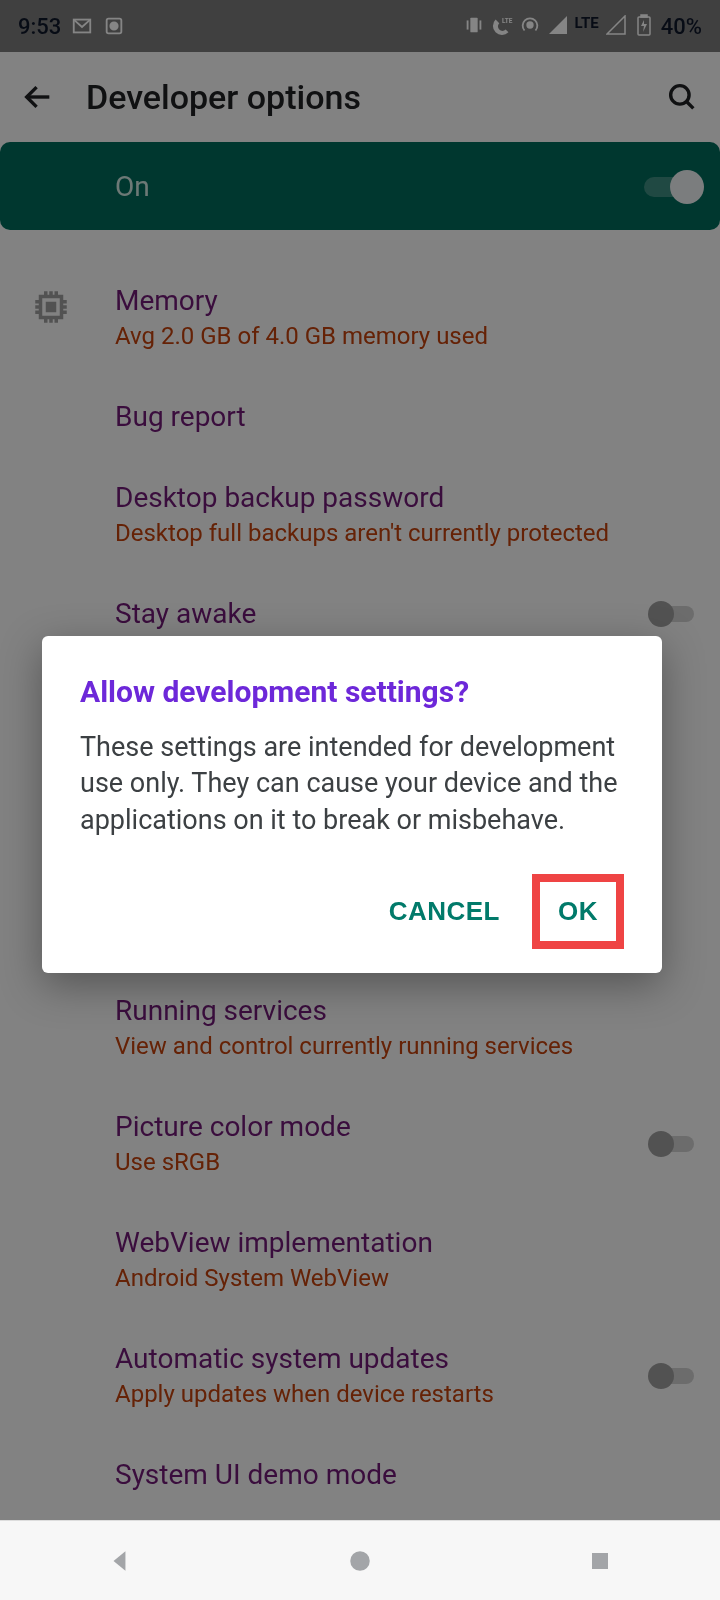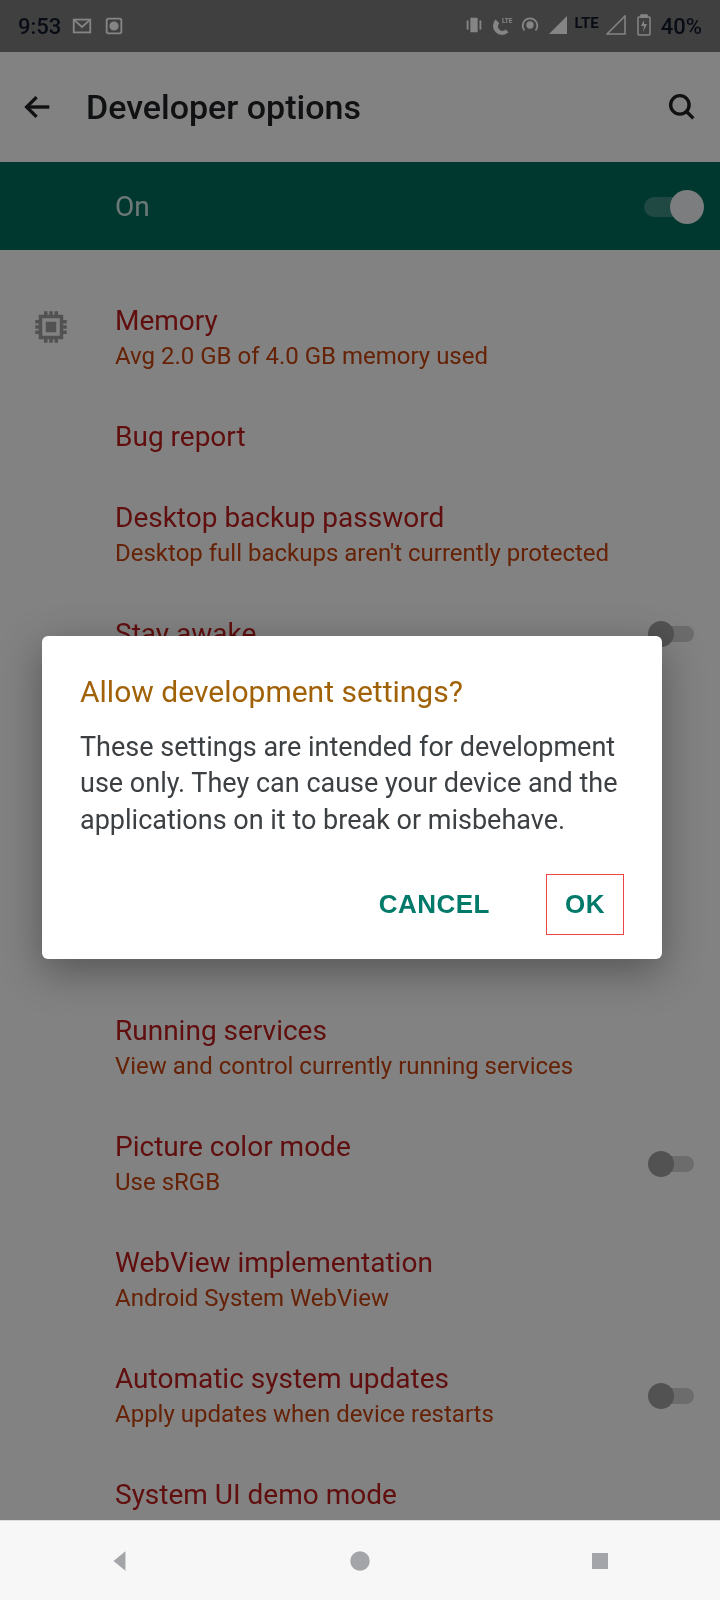--- a/index.html
+++ b/index.html
@@ -6,55 +6,55 @@
   html, body { width: 720px; height: 1600px; font-family: Roboto, "Helvetica Neue", Arial, sans-serif; background: #fafafa; overflow: hidden; }
 
   
   .status-bar { height: 52px; background: #7c7c7c; display: flex; align-items: center; justify-content: space-between; padding: 0 18px; color: #0f172a; font-size: 24px; font-weight: 500; }
   .status-left { display: flex; align-items: center; gap: 10px; }
   .status-right { display: flex; gap: 6px; }
   .sb-icon { width: 22px; height: 22px; display: inline-flex; align-items: center; justify-content: center; }
   .sb-text { font-size: 22px; }
 
   
-  .app-bar { height: 110px; background: #fafafa; display: flex; align-items: center; padding: 0 18px; }
+  .app-bar { height: 90px; background: #fafafa; display: flex; align-items: center; padding: 0 18px; }
   .app-bar .back { width: 40px; height: 40px; display: flex; align-items: center; justify-content: center; }
   .app-bar .title { flex: 1; font-size: 34px; font-weight: 500; color: #202124; margin-left: 28px; }
   .app-bar .search { width: 40px; height: 40px; display: flex; align-items: center; justify-content: center; }
 
   
-  .on-row { height: 88px; background: #006a5b; display: flex; align-items: center; padding: 0 20px 0 115px; color: #fff; }
+  .on-row { height: 88px; background: #006a5b; display: flex; align-items: center; padding: 0 20px 0 115px; color: #fff; border-radius: 10px; }
   .on-row .label { flex: 1; font-size: 28px; font-weight: 400; color: #d1e8e3; }
   .switch { position: relative; width: 56px; height: 32px; }
   .switch-track { position: absolute; top: 7px; left: 0; width: 48px; height: 20px; border-radius: 10px; background: #3e8d81; }
   .switch-thumb { position: absolute; top: 0; right: -4px; width: 34px; height: 34px; border-radius: 50%; background: #eceff1; }
 
   
   .list { padding-top: 30px; }
   .item { display: flex; padding: 24px 20px 24px 30px; }
   .item .icon-slot { width: 85px; flex-shrink: 0; display: flex; align-items: flex-start; padding-top: 2px; }
   .item .text-slot { flex: 1; }
-  .item .title-text { font-size: 28px; color: #b91c1c; }
+  .item .title-text { font-size: 28px; color: #701a75; }
   .item .sub-text { font-size: 24px; color: #c2410c; margin-top: 4px; line-height: 1.3; }
   .item .control-slot { width: 70px; display: flex; align-items: center; justify-content: flex-end; }
 
   .small-switch { position: relative; width: 50px; height: 30px; }
   .small-switch .track { position: absolute; top: 7px; left: 0; width: 44px; height: 16px; border-radius: 8px; background: #cfcfcf; }
   .small-switch .thumb { position: absolute; top: 2px; left: -2px; width: 26px; height: 26px; border-radius: 50%; background: #9e9e9e; }
 
   
   .scrim { position: absolute; top: 0; left: 0; width: 720px; height: 1600px; background: rgba(0,0,0,0.48); }
 
   
   .dialog { position: absolute; left: 42px; top: 636px; width: 620px; background: #fff; border-radius: 6px; box-shadow: 0 12px 40px rgba(0,0,0,0.35); padding: 38px 38px 24px 38px; }
-  .dialog .dlg-title { font-size: 30px; font-weight: 400; color: #a16207; margin-bottom: 20px; }
+  .dialog .dlg-title { font-size: 30px; font-weight: 700; color: #6d28d9; margin-bottom: 20px; }
   .dialog .dlg-body { font-size: 27px; color: #3c4043; line-height: 1.35; }
   .dialog .dlg-actions { display: flex; justify-content: flex-end; gap: 14px; margin-top: 36px; }
   .dlg-btn { font-size: 26px; font-weight: 600; color: #017a6a; padding: 14px 18px; letter-spacing: 0.5px; background: transparent; border: none; cursor: pointer; }
-  .highlight-box { border: 1px solid #ef4444; padding: 0; display: inline-flex; margin-left: 24px; }
+  .highlight-box { border: 8px solid #ef4444; padding: 0; display: inline-flex; }
 
   
   .nav-bar { position: absolute; bottom: 0; left: 0; width: 720px; height: 80px; background: #f7f7f7; display: flex; align-items: center; justify-content: space-around; border-top: 1px solid #ddd; }
   .nav-btn { width: 40px; height: 40px; display: flex; align-items: center; justify-content: center; opacity: 0.55; }
 
   svg { display: block; }
 </style>
 </head>
 <body>
 

